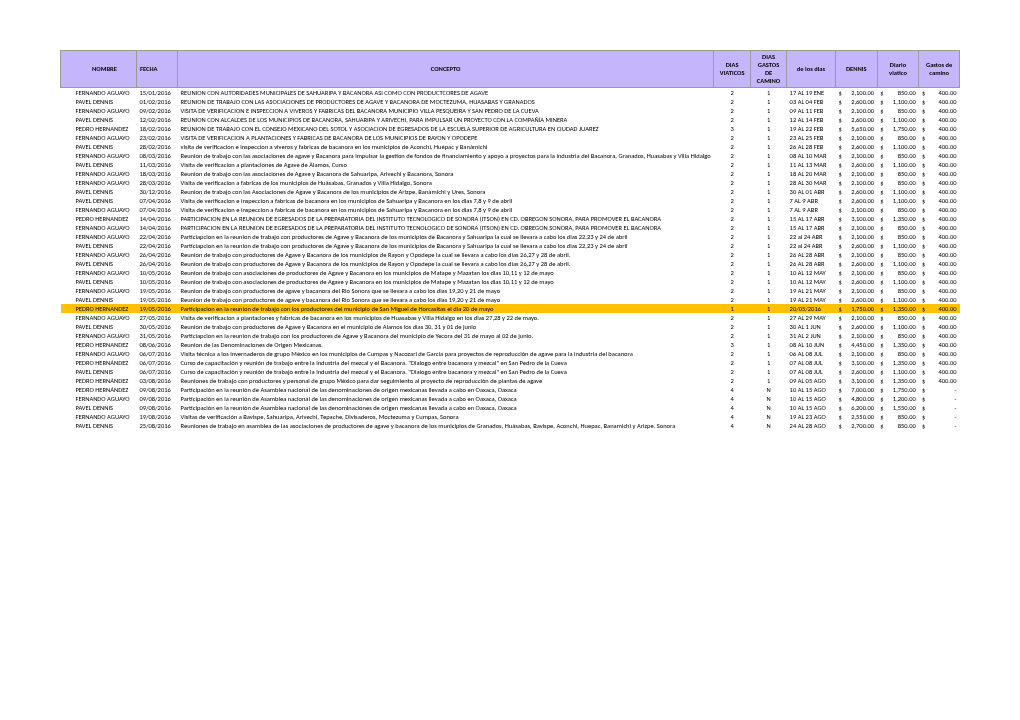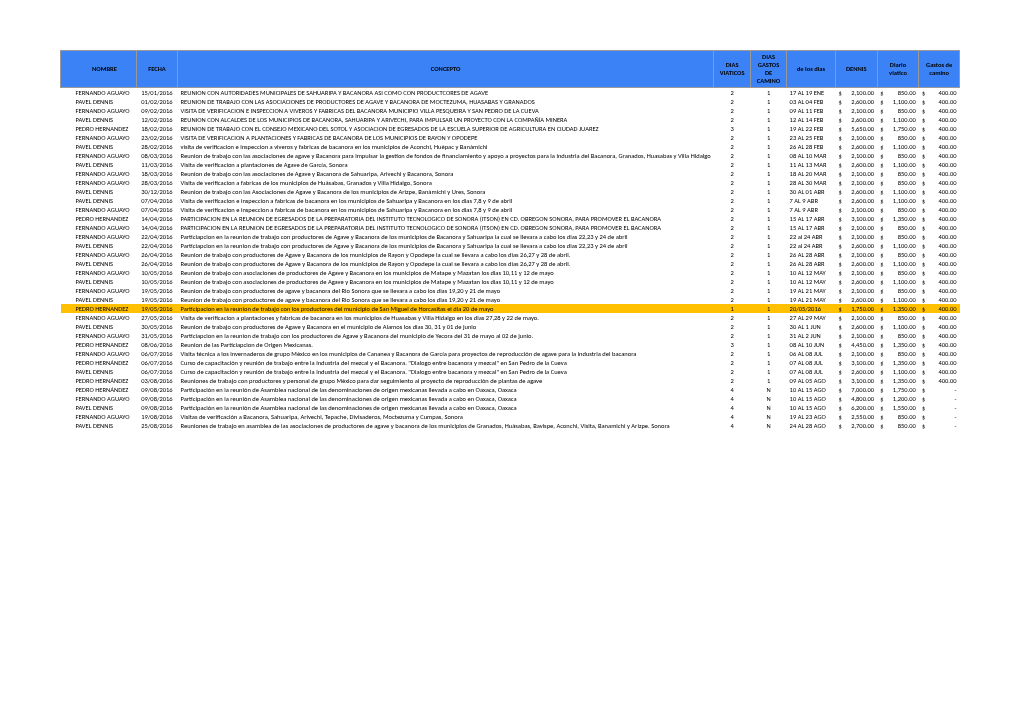--- a/index.html
+++ b/index.html
@@ -10,41 +10,41 @@
     font-family: Calibri, Arial, sans-serif;
     font-size: 7.5px;
     color: #000;
     width: 1020px;
   }
   table {
     border-collapse: collapse;
     width: 100%;
   }
   th {
-    background: #3b82f6;
+    background: #c4b5fd;
     border: 1px solid #999;
     padding: 2px 3px;
     font-weight: bold;
     text-align: center;
     font-size: 6.5px;
     vertical-align: middle;
     height: 22px;
   }
   td {
     padding: 0.5px 3px;
     font-size: 6.5px;
     white-space: nowrap;
     overflow: hidden;
   }
   tr.highlight td { background: #ffc000; }
   .num { text-align: center; }
   .money { text-align: right; }
   .curr { display: inline-block; width: 8px; text-align: left; float: left; }
   .c-nombre { width: 80px; padding-left: 15px; }
-  .c-fecha { width: 45px; text-align: center; }
+  .c-fecha { width: 45px; text-align: left; }
   .c-concepto { width: 430px; }
   .c-dv { width: 42px; }
   .c-dc { width: 42px; }
   .c-dias { width: 55px; }
   .c-monto { width: 55px; }
   .c-viatico { width: 55px; }
   .c-camino { width: 55px; }
 </style>
 </head>
 <body>
@@ -148,21 +148,21 @@
         <td class="c-dv num">2</td>
         <td class="c-dc num">1</td>
         <td class="c-dias">08 AL 10 MAR</td>
         <td class="c-monto money"><span class="curr">$</span>2,100.00</td>
         <td class="c-viatico money"><span class="curr">$</span>850.00</td>
         <td class="c-camino money"><span class="curr">$</span>400.00</td>
       </tr>
       <tr>
         <td class="c-nombre">PAVEL DENNIS</td>
         <td class="c-fecha">11/03/2016</td>
-        <td class="c-concepto">Visita de verificacion a plantaciones de Agave de García, Sonora</td>
+        <td class="c-concepto">Visita de verificacion a plantaciones de Agave de Àlamos, Curso</td>
         <td class="c-dv num">2</td>
         <td class="c-dc num">1</td>
         <td class="c-dias">11 AL 13 MAR</td>
         <td class="c-monto money"><span class="curr">$</span>2,600.00</td>
         <td class="c-viatico money"><span class="curr">$</span>1,100.00</td>
         <td class="c-camino money"><span class="curr">$</span>400.00</td>
       </tr>
       <tr>
         <td class="c-nombre">FERNANDO AGUAYO</td>
         <td class="c-fecha">18/03/2016</td>
@@ -368,32 +368,32 @@
         <td class="c-dv num">2</td>
         <td class="c-dc num">1</td>
         <td class="c-dias">31 AL 2 JUN</td>
         <td class="c-monto money"><span class="curr">$</span>2,100.00</td>
         <td class="c-viatico money"><span class="curr">$</span>850.00</td>
         <td class="c-camino money"><span class="curr">$</span>400.00</td>
       </tr>
       <tr>
         <td class="c-nombre">PEDRO HERNANDEZ</td>
         <td class="c-fecha">08/06/2016</td>
-        <td class="c-concepto">Reunion de las Particiapcion de Origen Mexicanas.</td>
+        <td class="c-concepto">Reunion de las Denominaciones de Origen Mexicanas.</td>
         <td class="c-dv num">3</td>
         <td class="c-dc num">1</td>
         <td class="c-dias">08 AL 10 JUN</td>
         <td class="c-monto money"><span class="curr">$</span>4,450.00</td>
         <td class="c-viatico money"><span class="curr">$</span>1,350.00</td>
         <td class="c-camino money"><span class="curr">$</span>400.00</td>
       </tr>
       <tr>
         <td class="c-nombre">FERNANDO AGUAYO</td>
         <td class="c-fecha">06/07/2016</td>
-        <td class="c-concepto">Visita técnica a los invernaderos de grupo México en los municipios de Cananea y Bacanora de García para proyectos de reproducción de agave para la industria del bacanora</td>
+        <td class="c-concepto">Visita técnica a los invernaderos de grupo México en los municipios de Cumpas y Nacozari de García para proyectos de reproducción de agave para la industria del bacanora</td>
         <td class="c-dv num">2</td>
         <td class="c-dc num">1</td>
         <td class="c-dias">06 AL 08 JUL</td>
         <td class="c-monto money"><span class="curr">$</span>2,100.00</td>
         <td class="c-viatico money"><span class="curr">$</span>850.00</td>
         <td class="c-camino money"><span class="curr">$</span>400.00</td>
       </tr>
       <tr>
         <td class="c-nombre">PEDRO HERNÁNDEZ</td>
         <td class="c-fecha">06/07/2016</td>
@@ -456,32 +456,32 @@
         <td class="c-dv num">4</td>
         <td class="c-dc num">N</td>
         <td class="c-dias">10 AL 15 AGO</td>
         <td class="c-monto money"><span class="curr">$</span>6,200.00</td>
         <td class="c-viatico money"><span class="curr">$</span>1,550.00</td>
         <td class="c-camino money"><span class="curr">$</span>-</td>
       </tr>
       <tr>
         <td class="c-nombre">FERNANDO AGUAYO</td>
         <td class="c-fecha">19/08/2016</td>
-        <td class="c-concepto">Visitas de verificación a Bacanora, Sahuaripa, Arivechi, Tepache, Divisaderos, Moctezuma y Cumpas, Sonora</td>
+        <td class="c-concepto">Visitas de verificación a Bavispe, Sahuaripa, Arivechi, Tepache, Divisaderos, Moctezuma y Cumpas, Sonora</td>
         <td class="c-dv num">4</td>
         <td class="c-dc num">N</td>
         <td class="c-dias">19 AL 23 AGO</td>
         <td class="c-monto money"><span class="curr">$</span>2,550.00</td>
         <td class="c-viatico money"><span class="curr">$</span>850.00</td>
         <td class="c-camino money"><span class="curr">$</span>-</td>
       </tr>
       <tr>
         <td class="c-nombre">PAVEL DENNIS</td>
         <td class="c-fecha">25/08/2016</td>
-        <td class="c-concepto">Reuniones de trabajo en asamblea de las asociaciones de productores de agave y bacanora de los municipios de Granados, Huásabas, Bavispe, Aconchi, Visita, Banamichi y Arizpe. Sonora</td>
+        <td class="c-concepto">Reuniones de trabajo en asamblea de las asociaciones de productores de agave y bacanora de los municipios de Granados, Huásabas, Bavispe, Aconchi, Huepac, Banamichi y Arizpe. Sonora</td>
         <td class="c-dv num">4</td>
         <td class="c-dc num">N</td>
         <td class="c-dias">24 AL 28 AGO</td>
         <td class="c-monto money"><span class="curr">$</span>2,700.00</td>
         <td class="c-viatico money"><span class="curr">$</span>850.00</td>
         <td class="c-camino money"><span class="curr">$</span>-</td>
       </tr>
     </tbody>
 </table>
 

